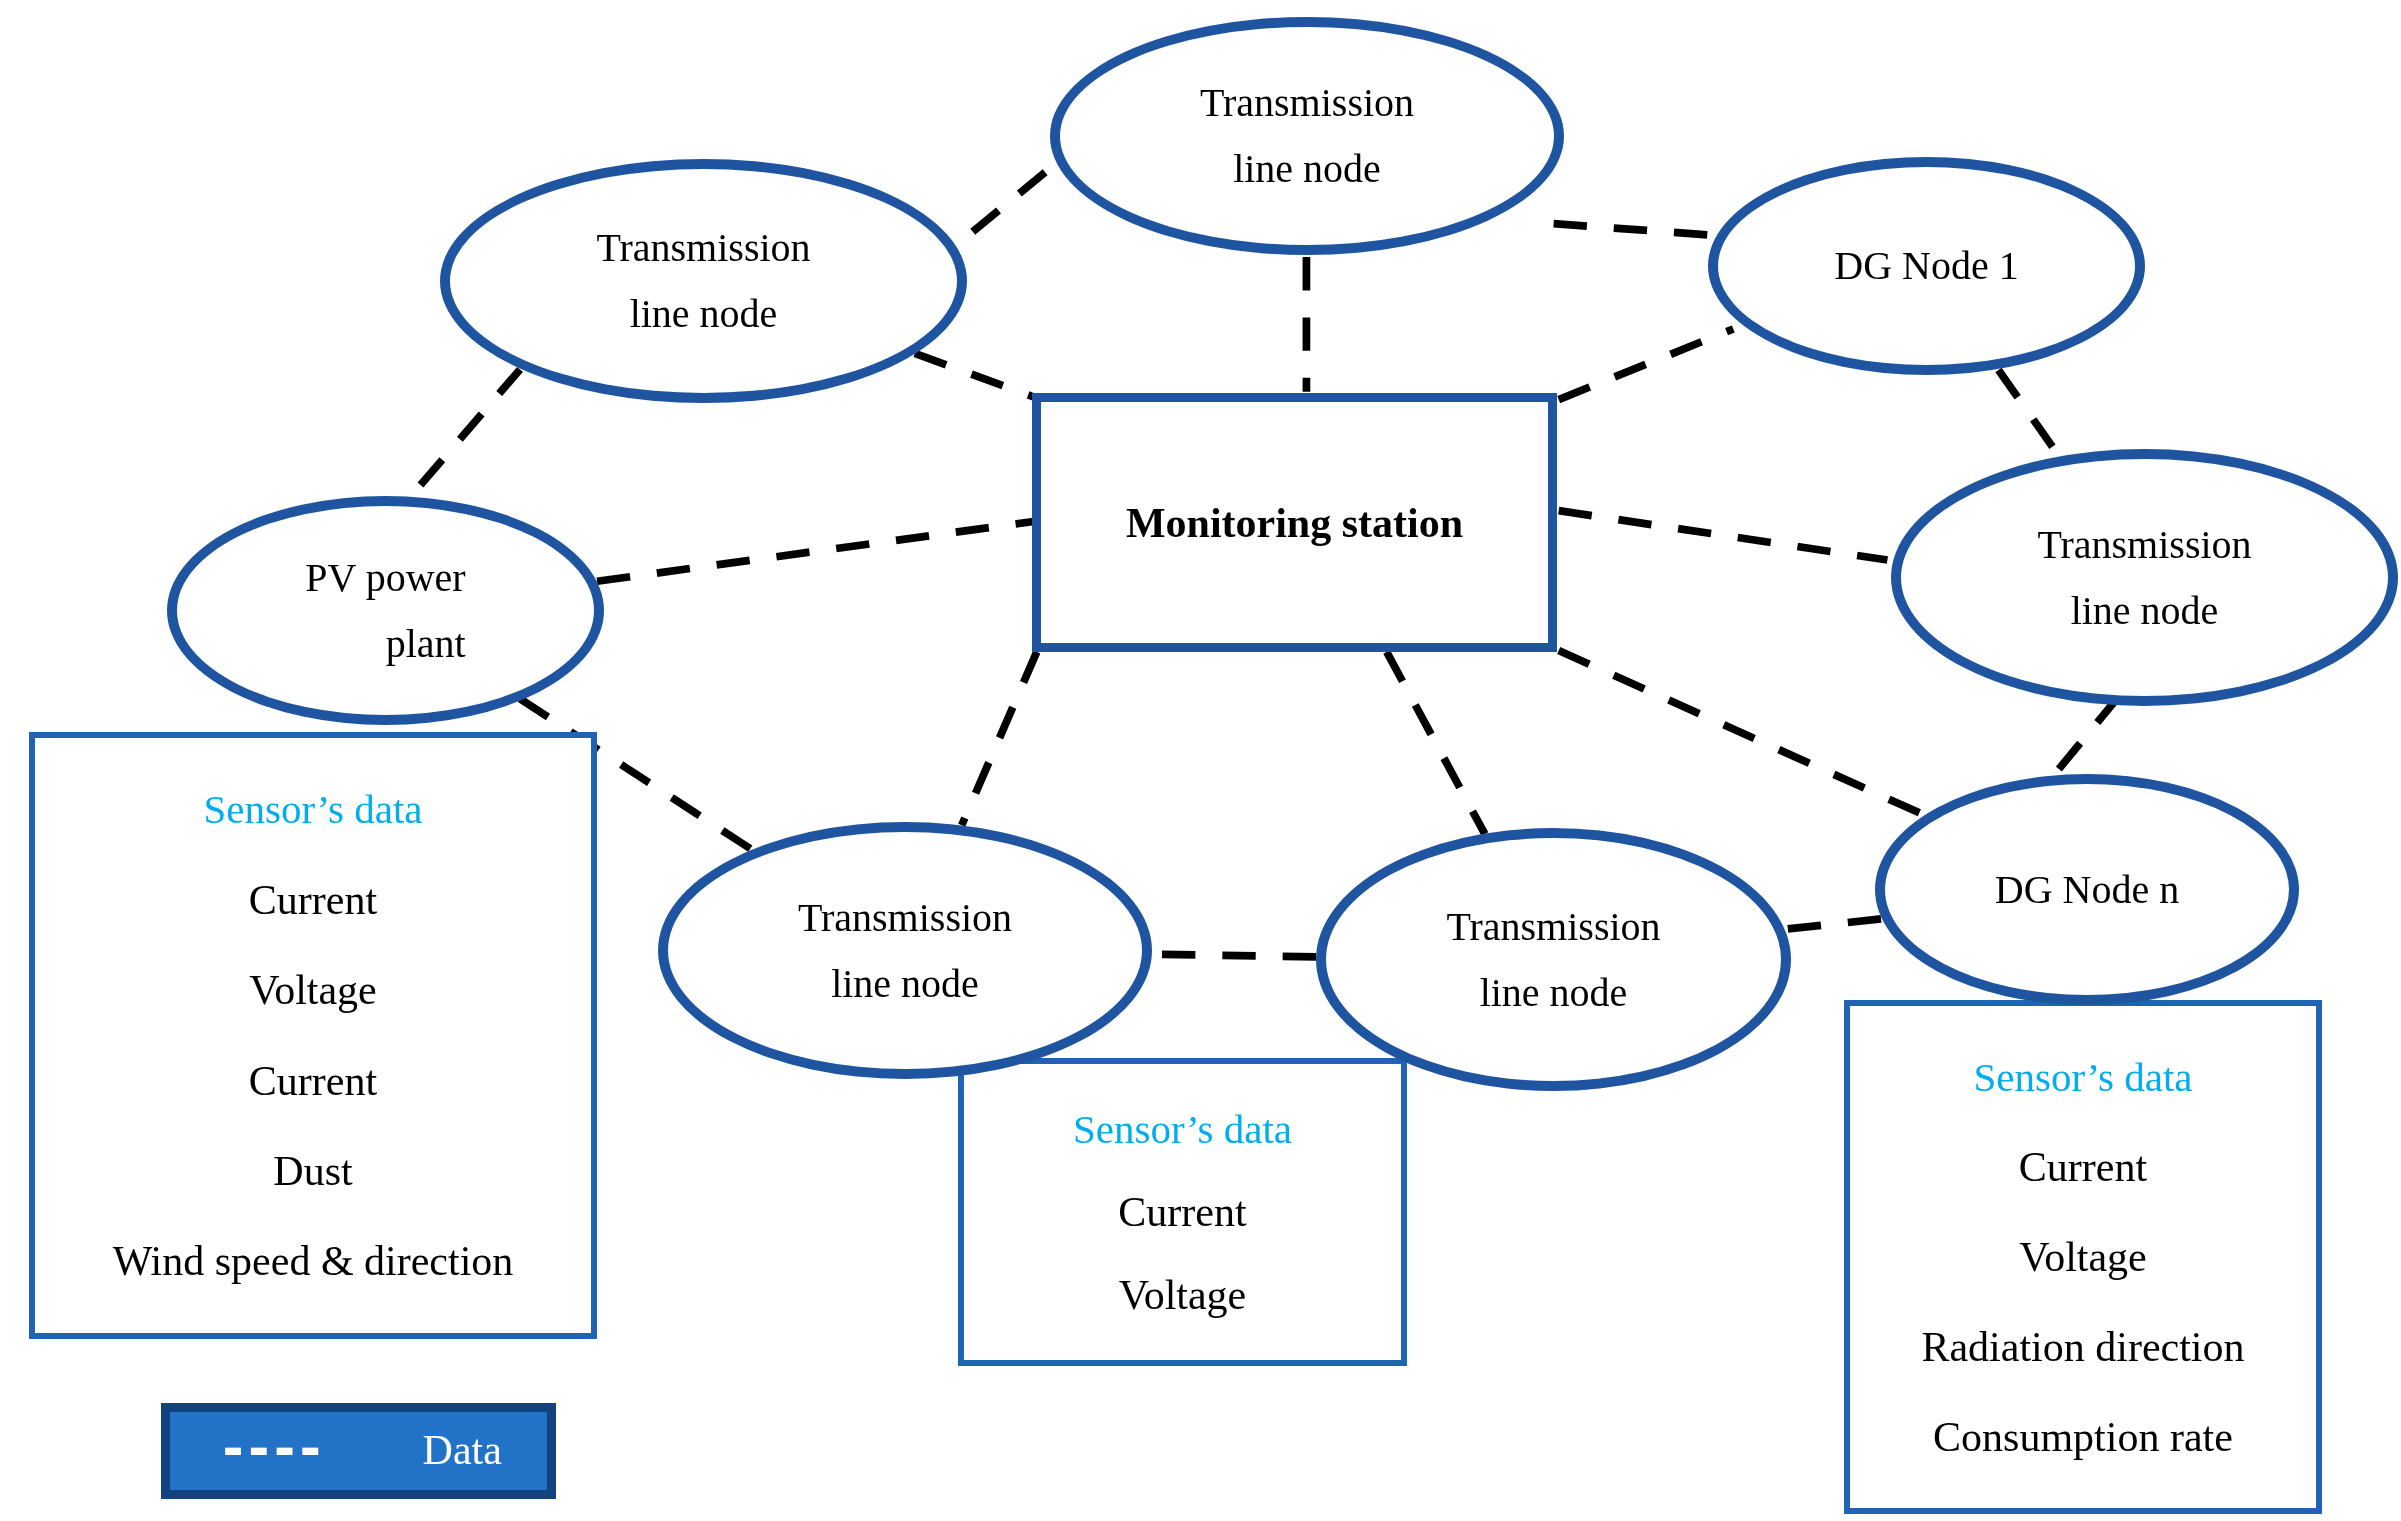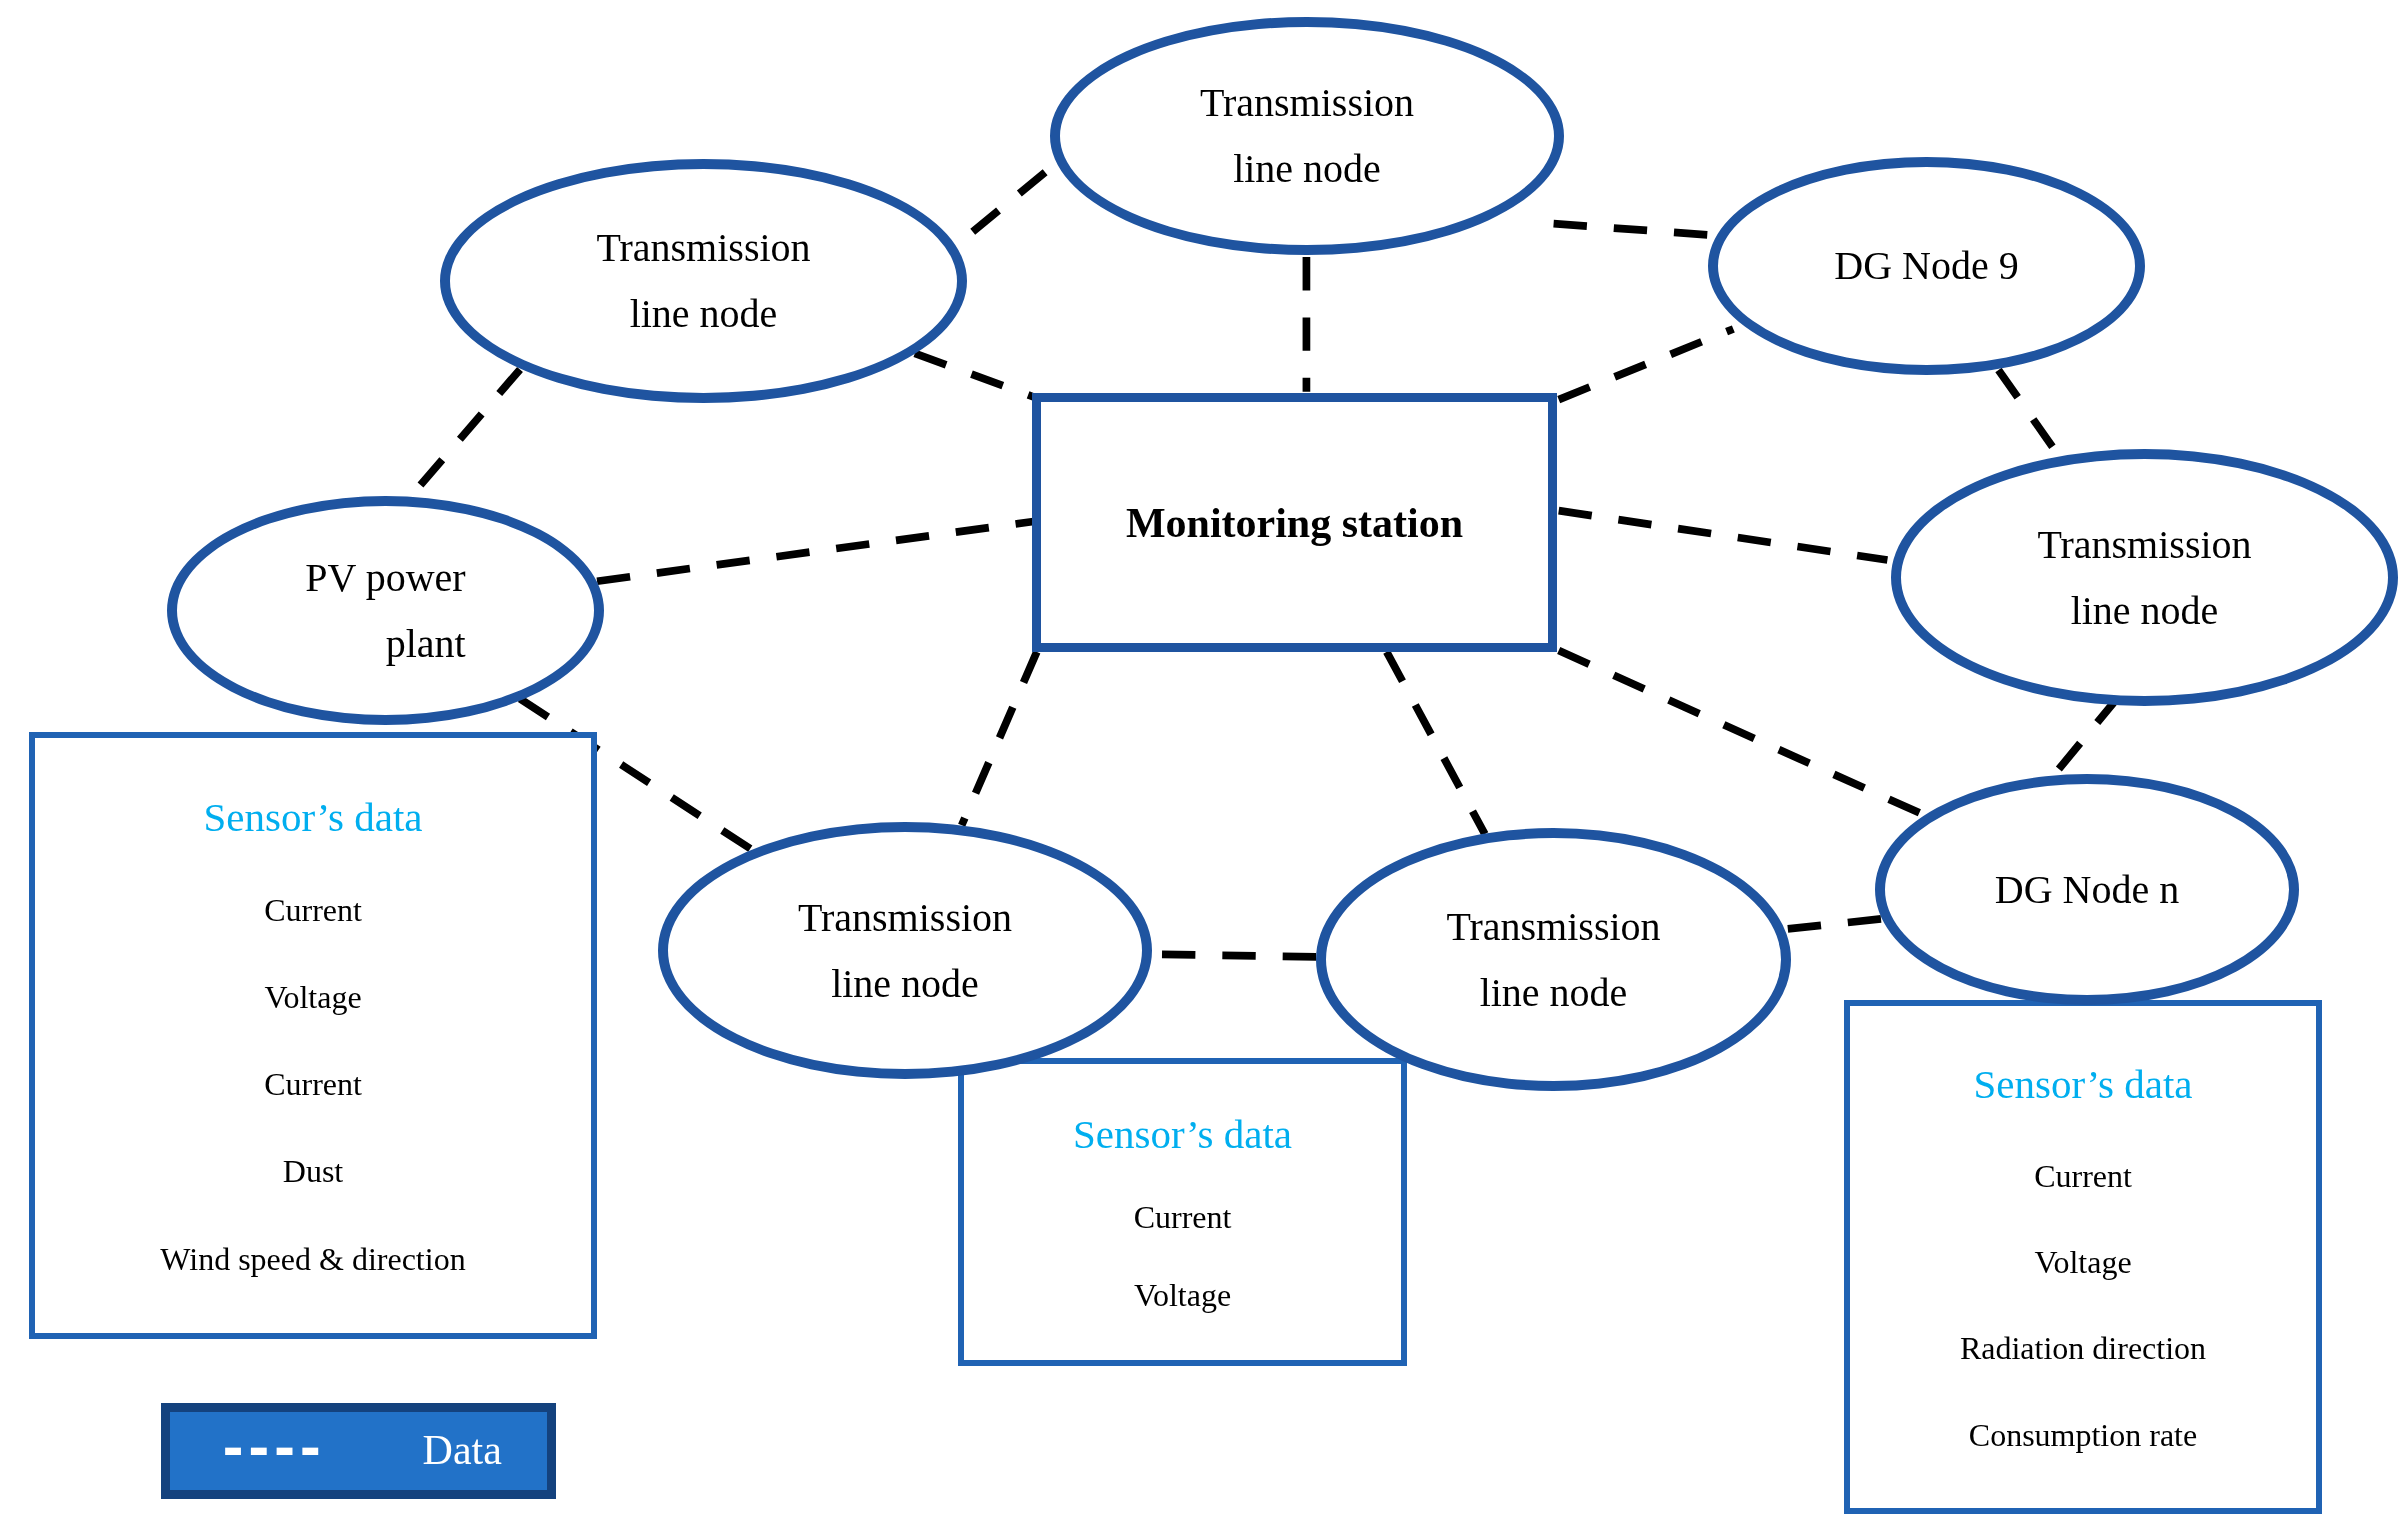--- a/index.html
+++ b/index.html
@@ -66,21 +66,21 @@
     display:flex;flex-direction:column;
     justify-content:space-evenly;align-items:center;
     text-align:center;
     padding:5.1px 0;
   }
   .sensor-title{
     font-size:41px;
     color:var(--accent-cyan);
   }
   .sensor-item{
-    font-size:32px;
+    font-size:42px;
     color:var(--text);
   }
   .legend{
     position:absolute;
     box-sizing:border-box;
     border:9px solid var(--legend-border);
     background:var(--legend-fill);
   }
   .legend-dash{
     position:absolute;
@@ -153,21 +153,21 @@
 
   <div class="node" style="left:440px;top:159px;width:527px;height:244px;">
     <span class="node-label">Transmission
 line node</span>
   </div>
   <div class="node" style="left:1050px;top:17.3px;width:514px;height:238px;">
     <span class="node-label">Transmission
 line node</span>
   </div>
   <div class="node" style="left:1708px;top:157px;width:437px;height:218px;">
-    <span class="node-label">DG Node 9</span>
+    <span class="node-label">DG Node 1</span>
   </div>
   <div class="node" style="left:167px;top:496px;width:437px;height:229px;text-align:right;">
     <span class="node-label">PV power
 plant</span>
   </div>
   <div class="node" style="left:1891px;top:449px;width:507px;height:257px;">
     <span class="node-label">Transmission
 line node</span>
   </div>
   <div class="node" style="left:658px;top:822px;width:494px;height:257px;">

